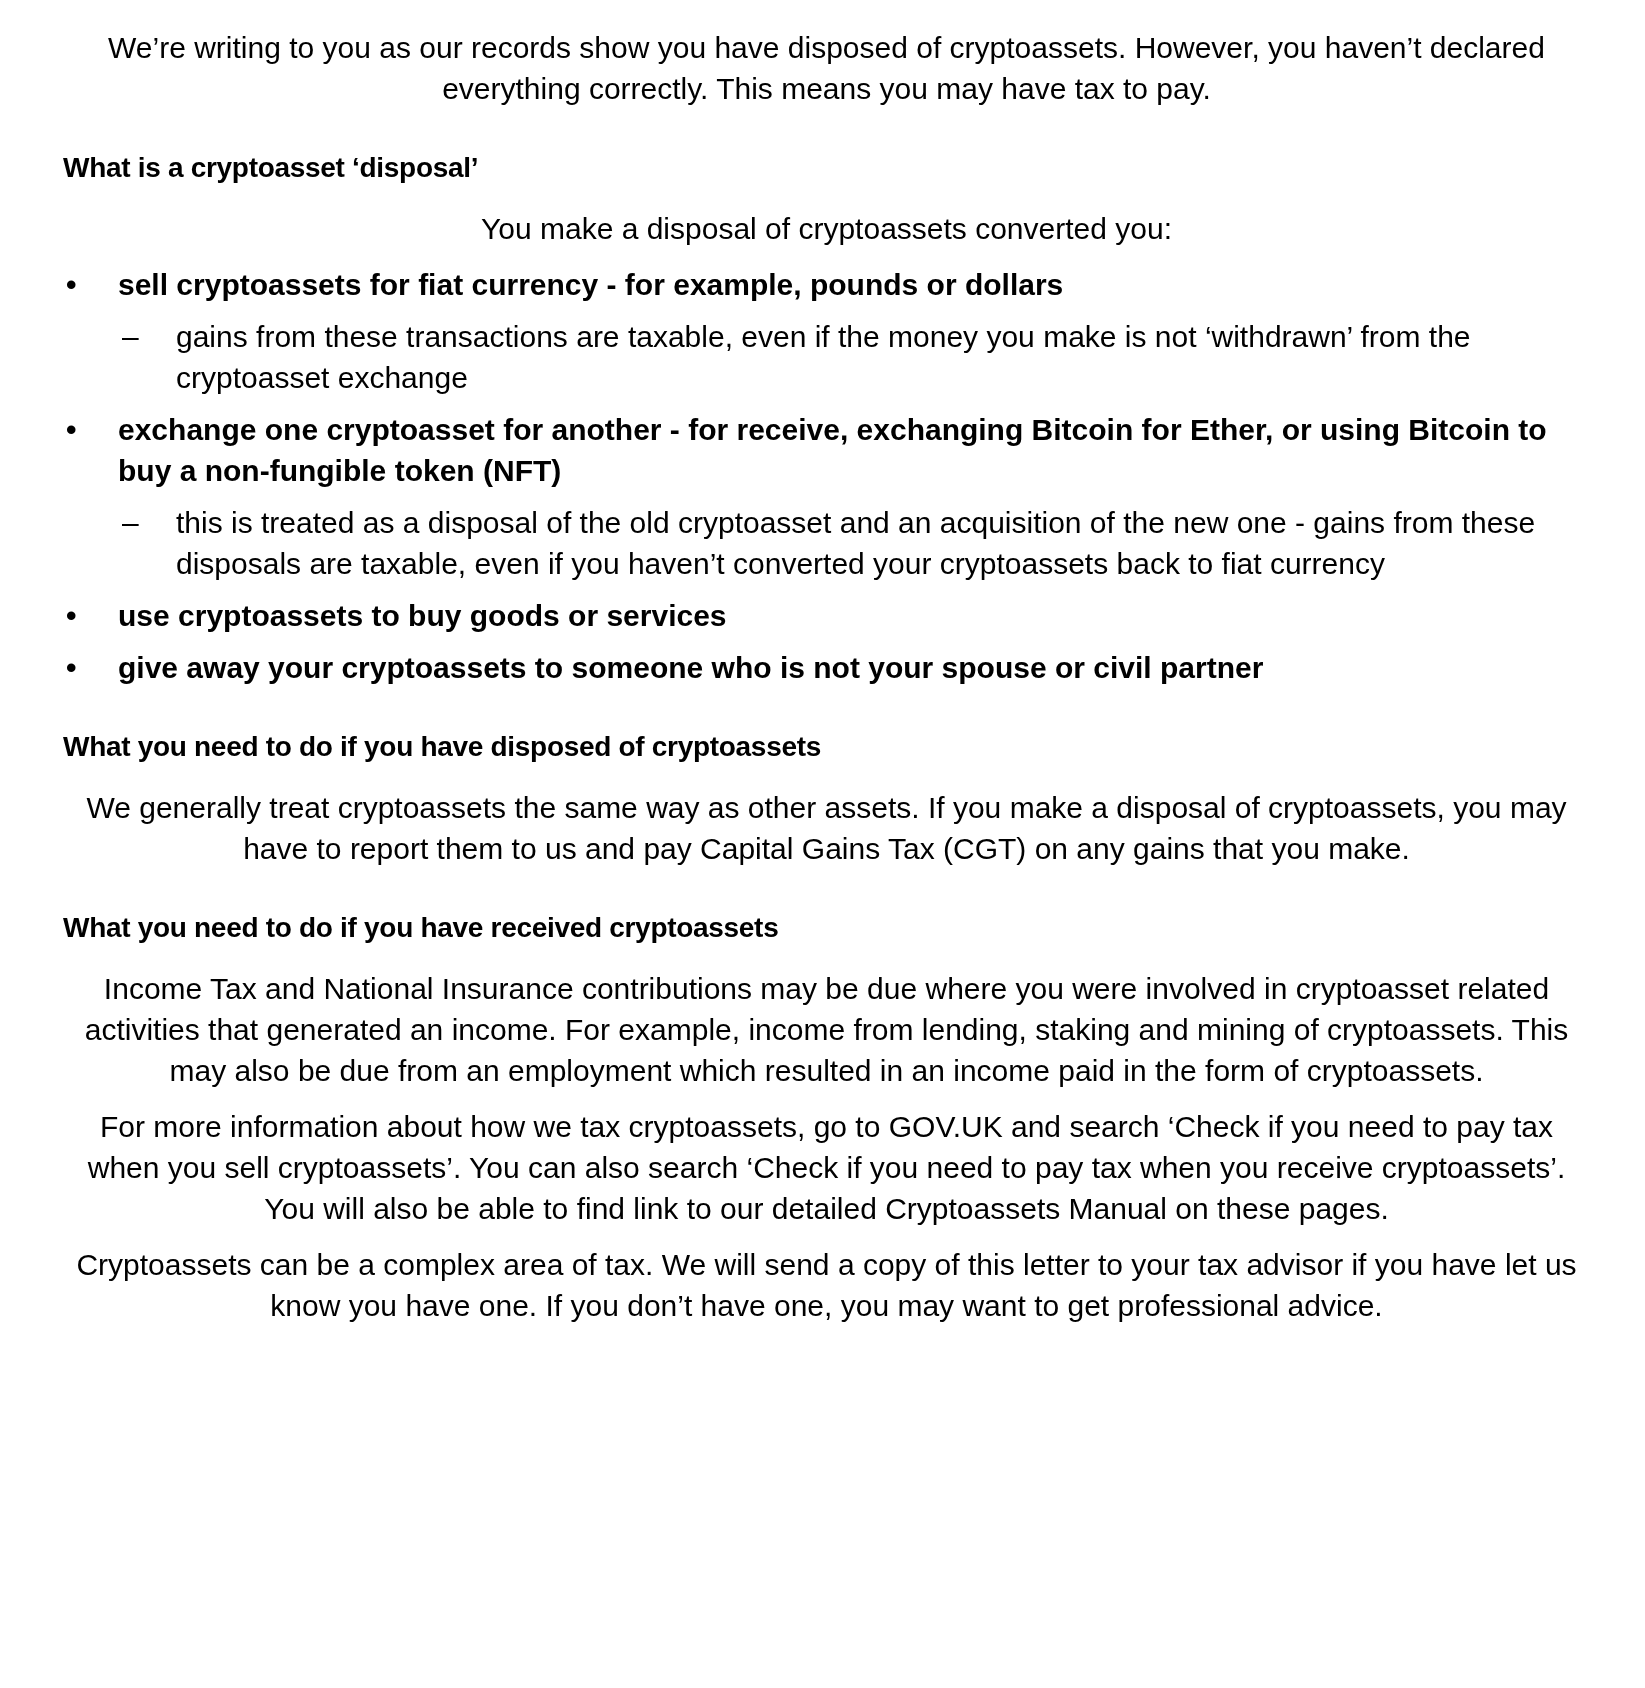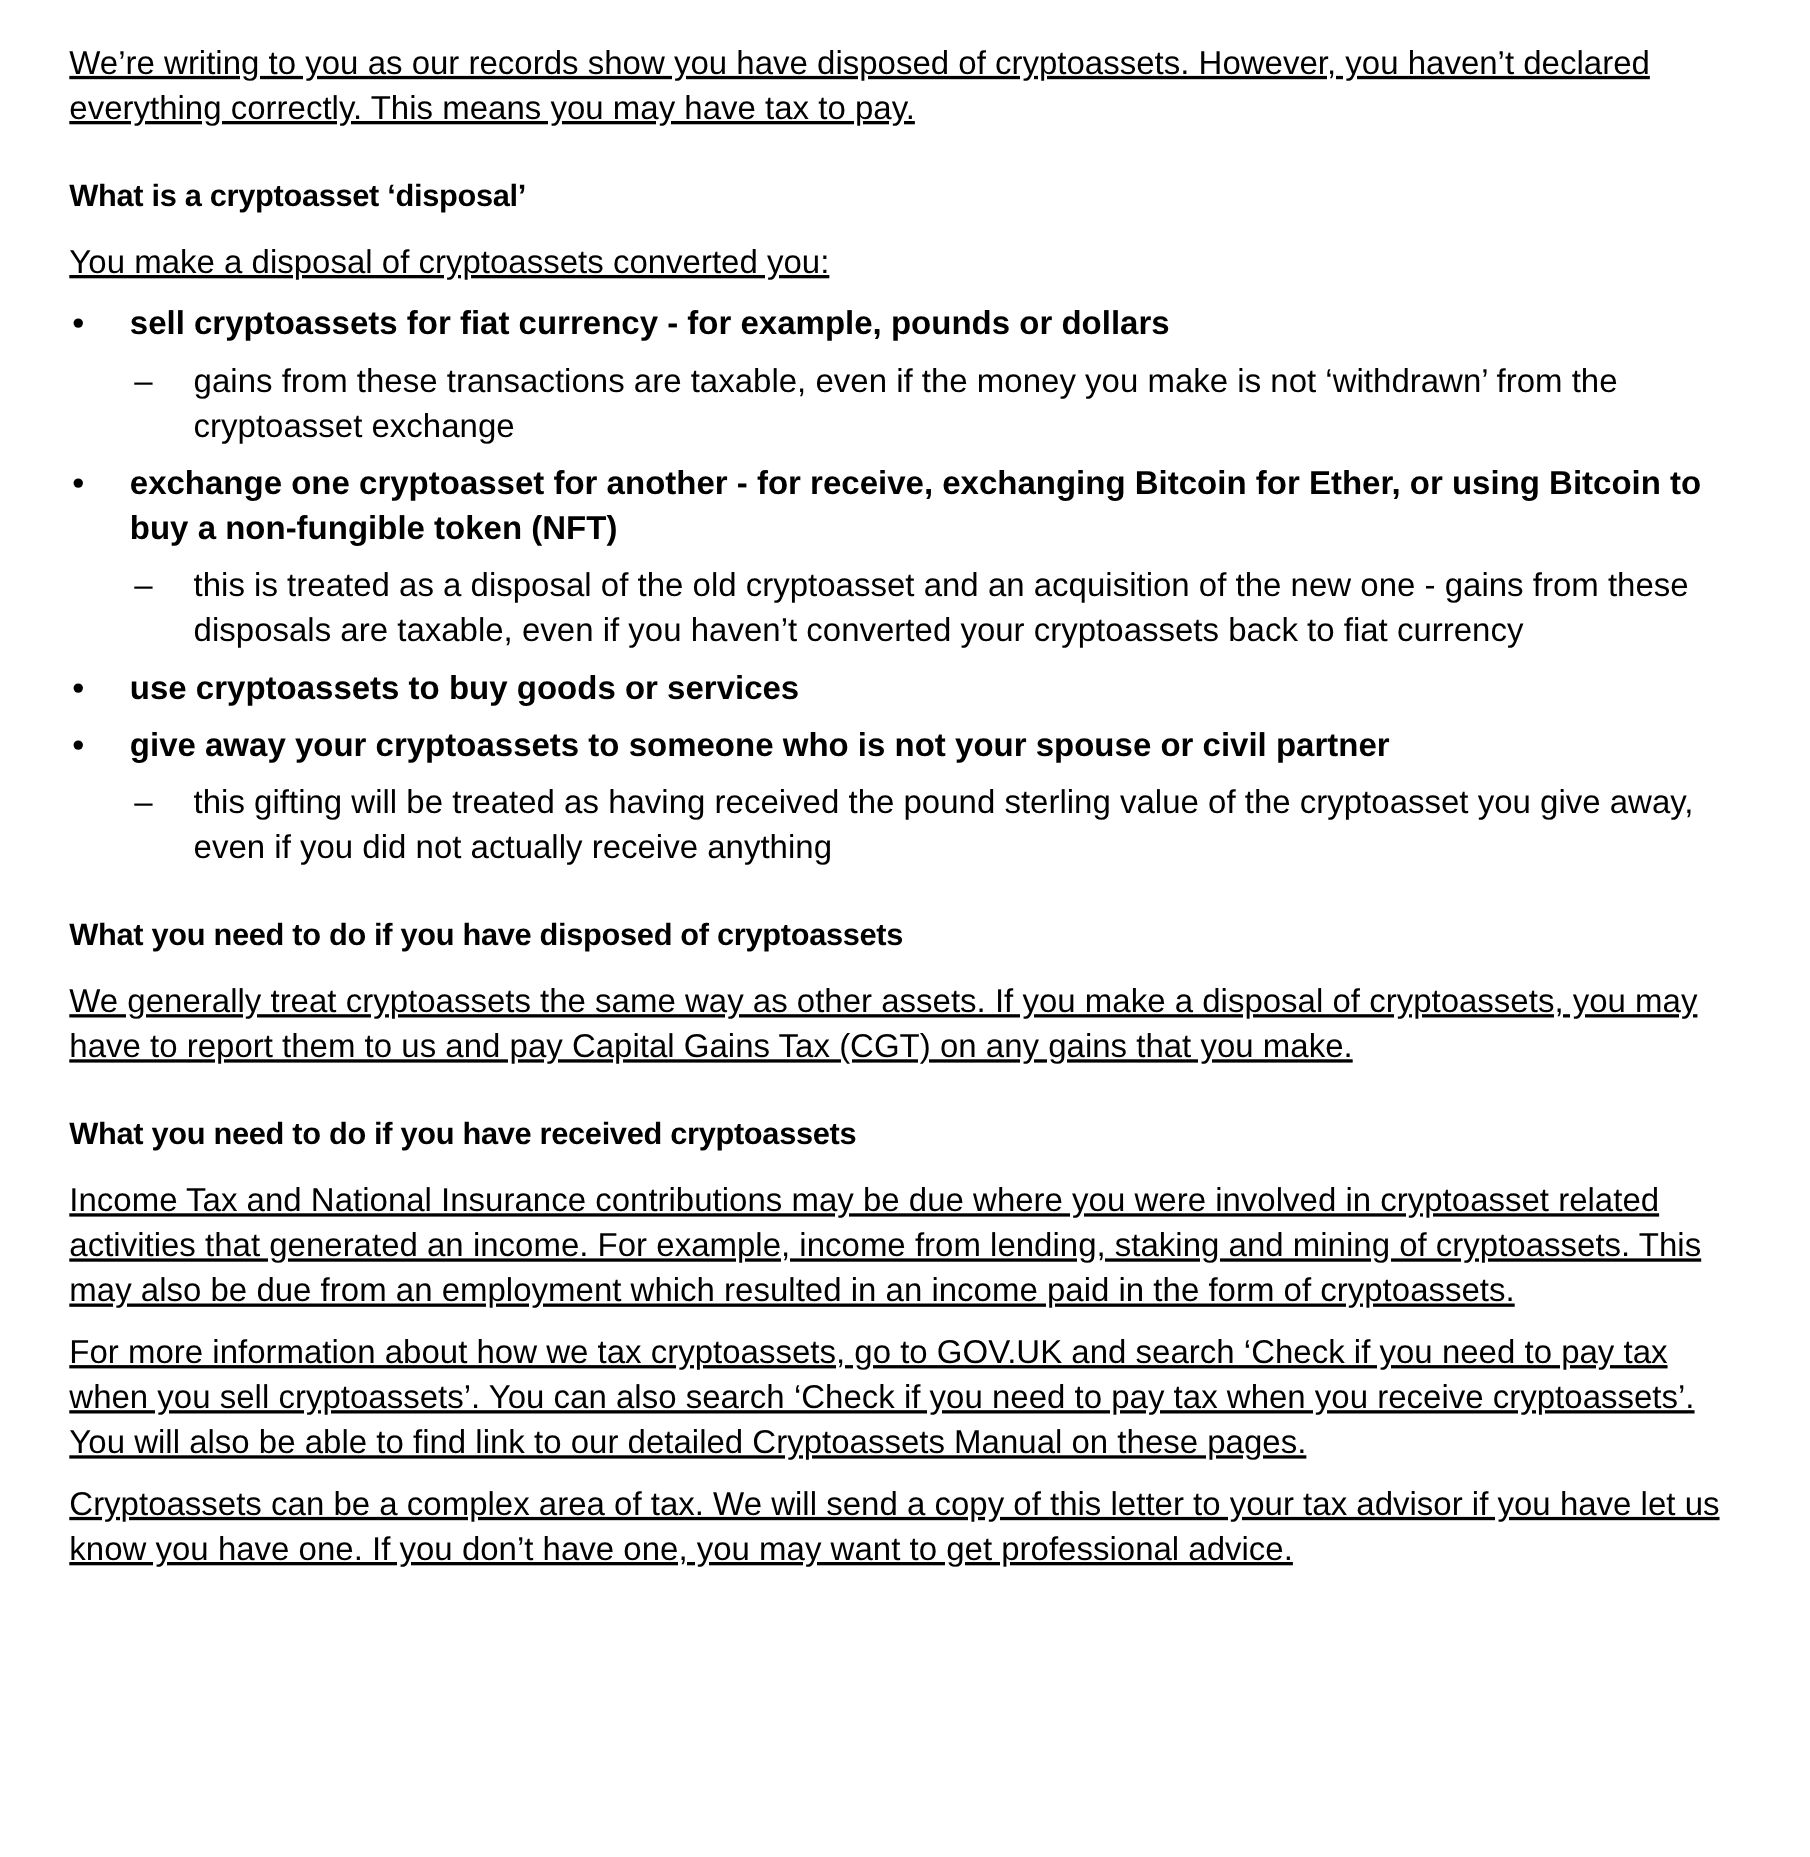--- a/index.html
+++ b/index.html
@@ -8,23 +8,22 @@
     min-height: 1688px;
     box-sizing: border-box;
     background: #ffffff;
     color: #000000;
     font-family: "Liberation Sans", "DejaVu Sans", sans-serif;
     font-size: 30px;
     line-height: 41px;
     padding: 23px 55px 20px 63px;
   }
   .doc p {
-    margin: 14px 0 15px 0;
-    text-align: left;
-    text-decoration: underline;
+    margin: 4px 0 15px 0;
+    text-align: center;
   }
   .doc h2 {
     font-size: 28px;
     line-height: 46px;
     font-weight: bold;
     letter-spacing: -0.3px;
     margin: 36px 0 17px 0;
   }
   ul.bullets {
     list-style: none;
@@ -61,21 +60,20 @@
 
   <p>You make a disposal of cryptoassets converted you:</p>
 
   <ul class="bullets">
     <li class="lvl1">sell cryptoassets for fiat currency - for example, pounds or dollars</li>
     <li class="lvl2">gains from these transactions are taxable, even if the money you make is not ‘withdrawn’ from the cryptoasset exchange</li>
     <li class="lvl1">exchange one cryptoasset for another - for receive, exchanging Bitcoin for Ether, or using Bitcoin to buy a non-fungible token (NFT)</li>
     <li class="lvl2">this is treated as a disposal of the old cryptoasset and an acquisition of the new one - gains from these disposals are taxable, even if you haven’t converted your cryptoassets back to fiat currency</li>
     <li class="lvl1">use cryptoassets to buy goods or services</li>
     <li class="lvl1">give away your cryptoassets to someone who is not your spouse or civil partner</li>
-    <li class="lvl2">this gifting will be treated as having received the pound sterling value of the cryptoasset you give away, even if you did not actually receive anything</li>
   </ul>
 
   <h2>What you need to do if you have disposed of cryptoassets</h2>
 
   <p>We generally treat cryptoassets the same way as other assets. If you make a disposal of cryptoassets, you may have to report them to us and pay Capital Gains Tax (CGT) on any gains that you make.</p>
 
   <h2>What you need to do if you have received cryptoassets</h2>
 
   <p>Income Tax and National Insurance contributions may be due where you were involved in cryptoasset related activities that generated an income. For example, income from lending, staking and mining of cryptoassets. This may also be due from an employment which resulted in an income paid in the form of cryptoassets.</p>
 

